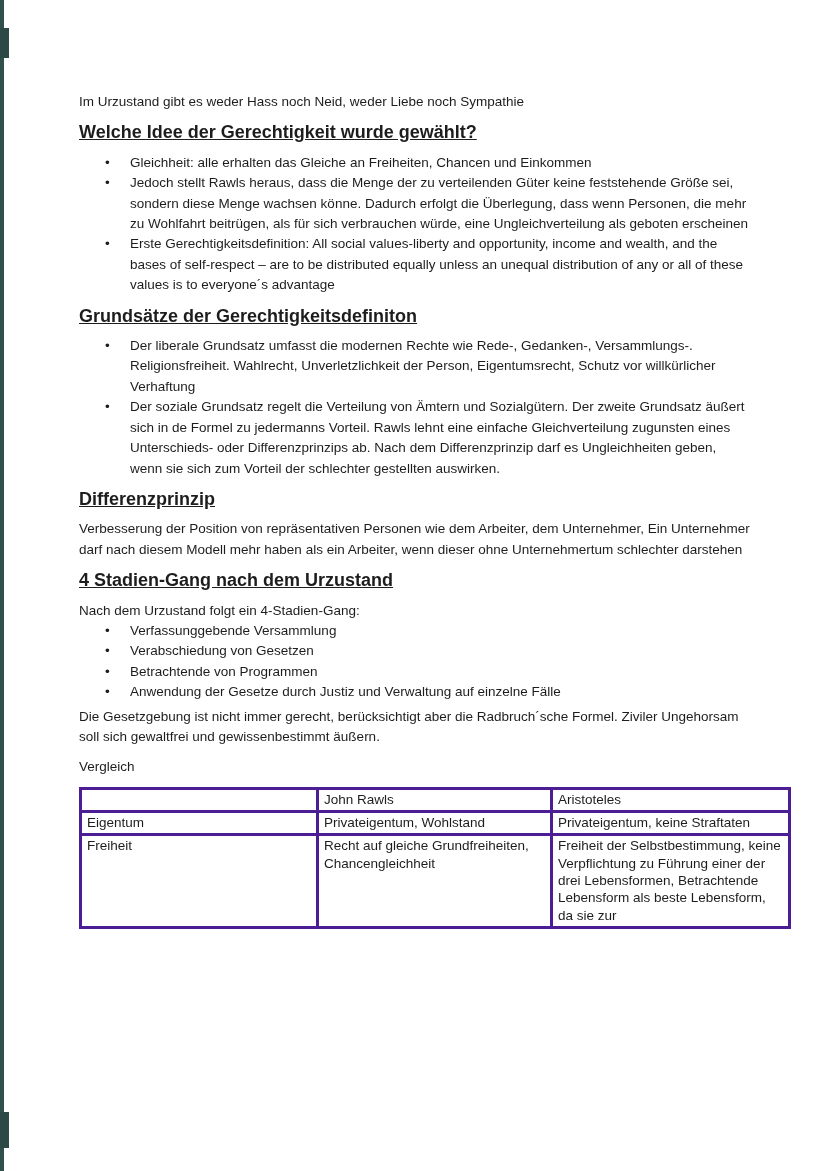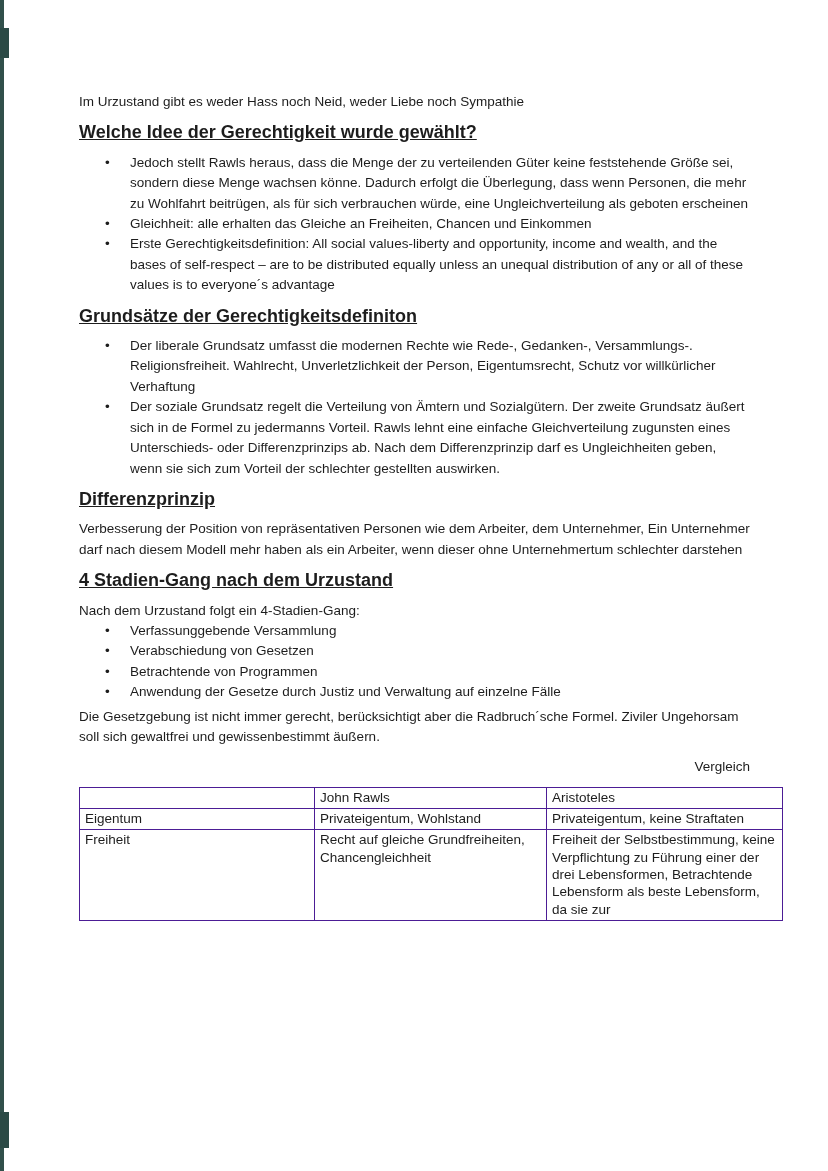--- a/index.html
+++ b/index.html
@@ -50,29 +50,29 @@
     line-height: 20.4px;
   }
   ul.doc-list li::before {
     content: "\2022";
     position: absolute;
     left: -25px;
     top: 0;
   }
   p.stadien-intro { margin-bottom: 0; }
   ul.stadien-list { margin-top: 0; margin-bottom: 4px; }
-  p.caption { margin-top: 8px; margin-bottom: 9px; text-align: right; }
+  p.caption { margin-top: 8px; margin-bottom: 9px; }
 
   table.cmp-table {
     border-collapse: collapse;
     table-layout: fixed;
     width: 670px;
   }
   table.cmp-table td {
-    border: 1px solid #4c1d95;
+    border: 3px solid #4c1d95;
     vertical-align: top;
     padding: 1px 5px 2px 5px;
     line-height: 17.3px;
     font-size: 13.5px;
   }
   .col-1 { width: 224px; margin-top: 20px; }
   .col-2 { width: 221px; }
   .col-3 { width: 225px; }
 </style>
 </head>
@@ -82,22 +82,22 @@
   <div class="notch notch-top"></div>
   <div class="notch notch-bottom"></div>
 </div>
 
 <div class="content">
 
   <p class="body-par">Im Urzustand gibt es weder Hass noch Neid, weder Liebe noch Sympathie</p>
 
   <h2 class="doc-heading">Welche Idee der Gerechtigkeit wurde gewählt?</h2>
   <ul class="doc-list">
+    <li>Gleichheit: alle erhalten das Gleiche an Freiheiten, Chancen und Einkommen</li>
     <li>Jedoch stellt Rawls heraus, dass die Menge der zu verteilenden Güter keine feststehende Größe sei, sondern diese Menge wachsen könne. Dadurch erfolgt die Überlegung, dass wenn Personen, die mehr zu Wohlfahrt beitrügen, als für sich verbrauchen würde, eine Ungleichverteilung als geboten erscheinen</li>
-    <li>Gleichheit: alle erhalten das Gleiche an Freiheiten, Chancen und Einkommen</li>
     <li>Erste Gerechtigkeitsdefinition: All social values-liberty and opportunity, income and wealth, and the bases of self-respect – are to be distributed equally unless an unequal distribution of any or all of these values is to everyone´s advantage</li>
   </ul>
 
   <h2 class="doc-heading">Grundsätze der Gerechtigkeitsdefiniton</h2>
   <ul class="doc-list">
     <li>Der liberale Grundsatz umfasst die modernen Rechte wie Rede-, Gedanken-, Versammlungs-. Religionsfreiheit. Wahlrecht, Unverletzlichkeit der Person, Eigentumsrecht, Schutz vor willkürlicher Verhaftung</li>
     <li>Der soziale Grundsatz regelt die Verteilung von Ämtern und Sozialgütern. Der zweite Grundsatz äußert sich in de Formel zu jedermanns Vorteil. Rawls lehnt eine einfache Gleichverteilung zugunsten eines Unterschieds- oder Differenzprinzips ab. Nach dem Differenzprinzip darf es Ungleichheiten geben, wenn sie sich zum Vorteil der schlechter gestellten auswirken.</li>
   </ul>
 
   <h2 class="doc-heading">Differenzprinzip</h2>

